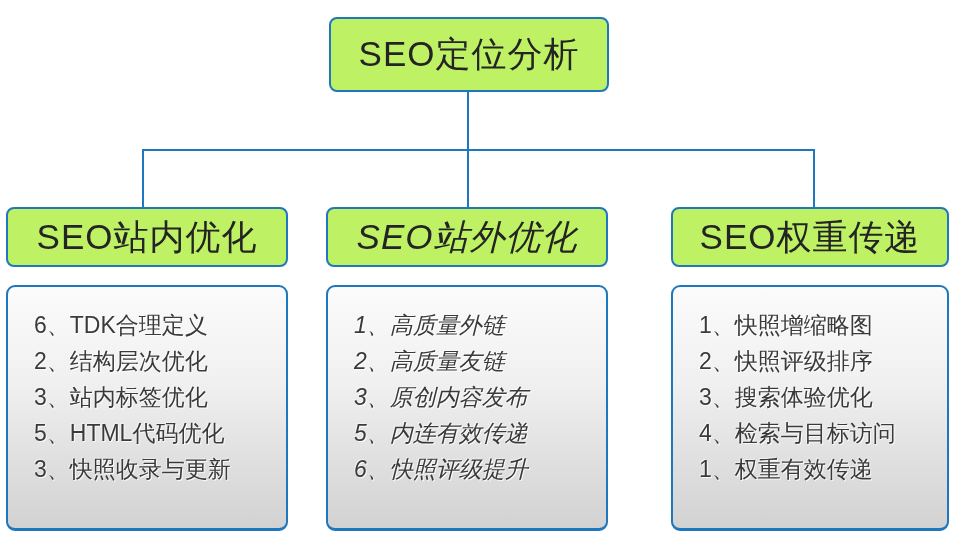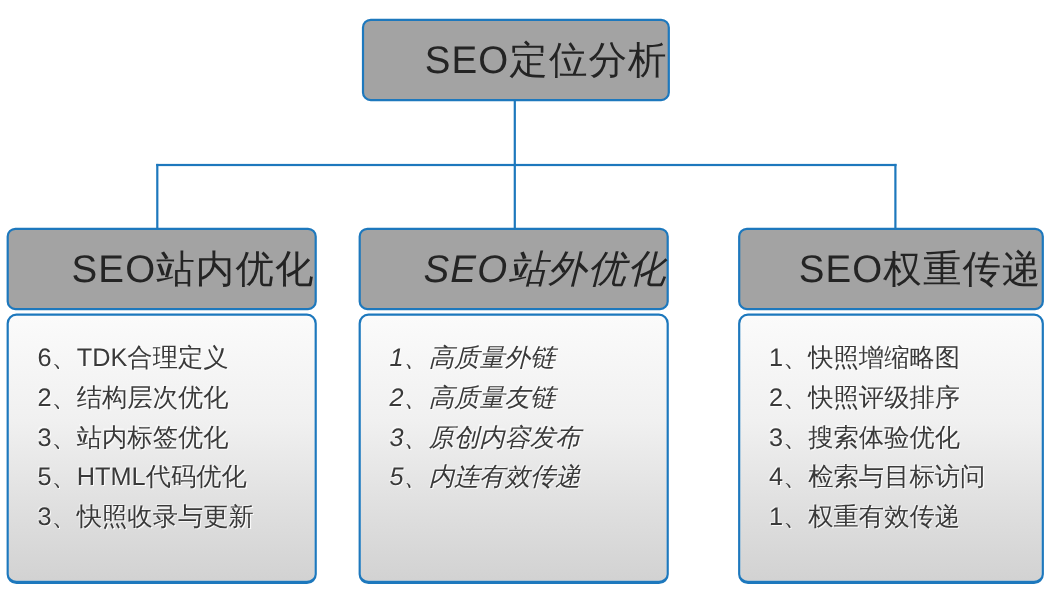--- a/index.html
+++ b/index.html
@@ -13,35 +13,35 @@
     width: 960px;
     height: 550px;
     background: #ffffff;
     overflow: hidden;
   }
   .node {
     position: absolute;
     box-sizing: border-box;
     border: 2px solid #1d78bd;
     border-radius: 8px;
-    background: #a3a3a3;
+    background: #bef264;
     display: flex;
     align-items: center;
-    justify-content: flex-end;
+    justify-content: center;
     color: #242424;
   }
   .root-node {
     left: 329px; top: 17px;
     width: 280px; height: 75px;
     font-size: 35px;
     letter-spacing: 1px;
   }
   .header-node {
     top: 207px;
-    height: 75px;
+    height: 60px;
     font-size: 35px;
     letter-spacing: 1px;
   }
   .list-node {
     position: absolute;
     top: 285px;
     height: 246px;
     box-sizing: border-box;
     border: 2px solid #1d78bd;
     border-bottom-width: 3px;
@@ -100,20 +100,21 @@
   <div class="col-1">
     <div class="node header-node">
       <span>SEO站外优化</span>
     </div>
   </div>
   <div class="list-node col-1">
     <div class="list-item">1、高质量外链</div>
     <div class="list-item">2、高质量友链</div>
     <div class="list-item">3、原创内容发布</div>
     <div class="list-item">5、内连有效传递</div>
+    <div class="list-item">6、快照评级提升</div>
   </div>
 
   <div class="col-2">
     <div class="node header-node">
       <span>SEO权重传递</span>
     </div>
   </div>
   <div class="list-node col-2">
     <div class="list-item">1、快照增缩略图</div>
     <div class="list-item">2、快照评级排序</div>

